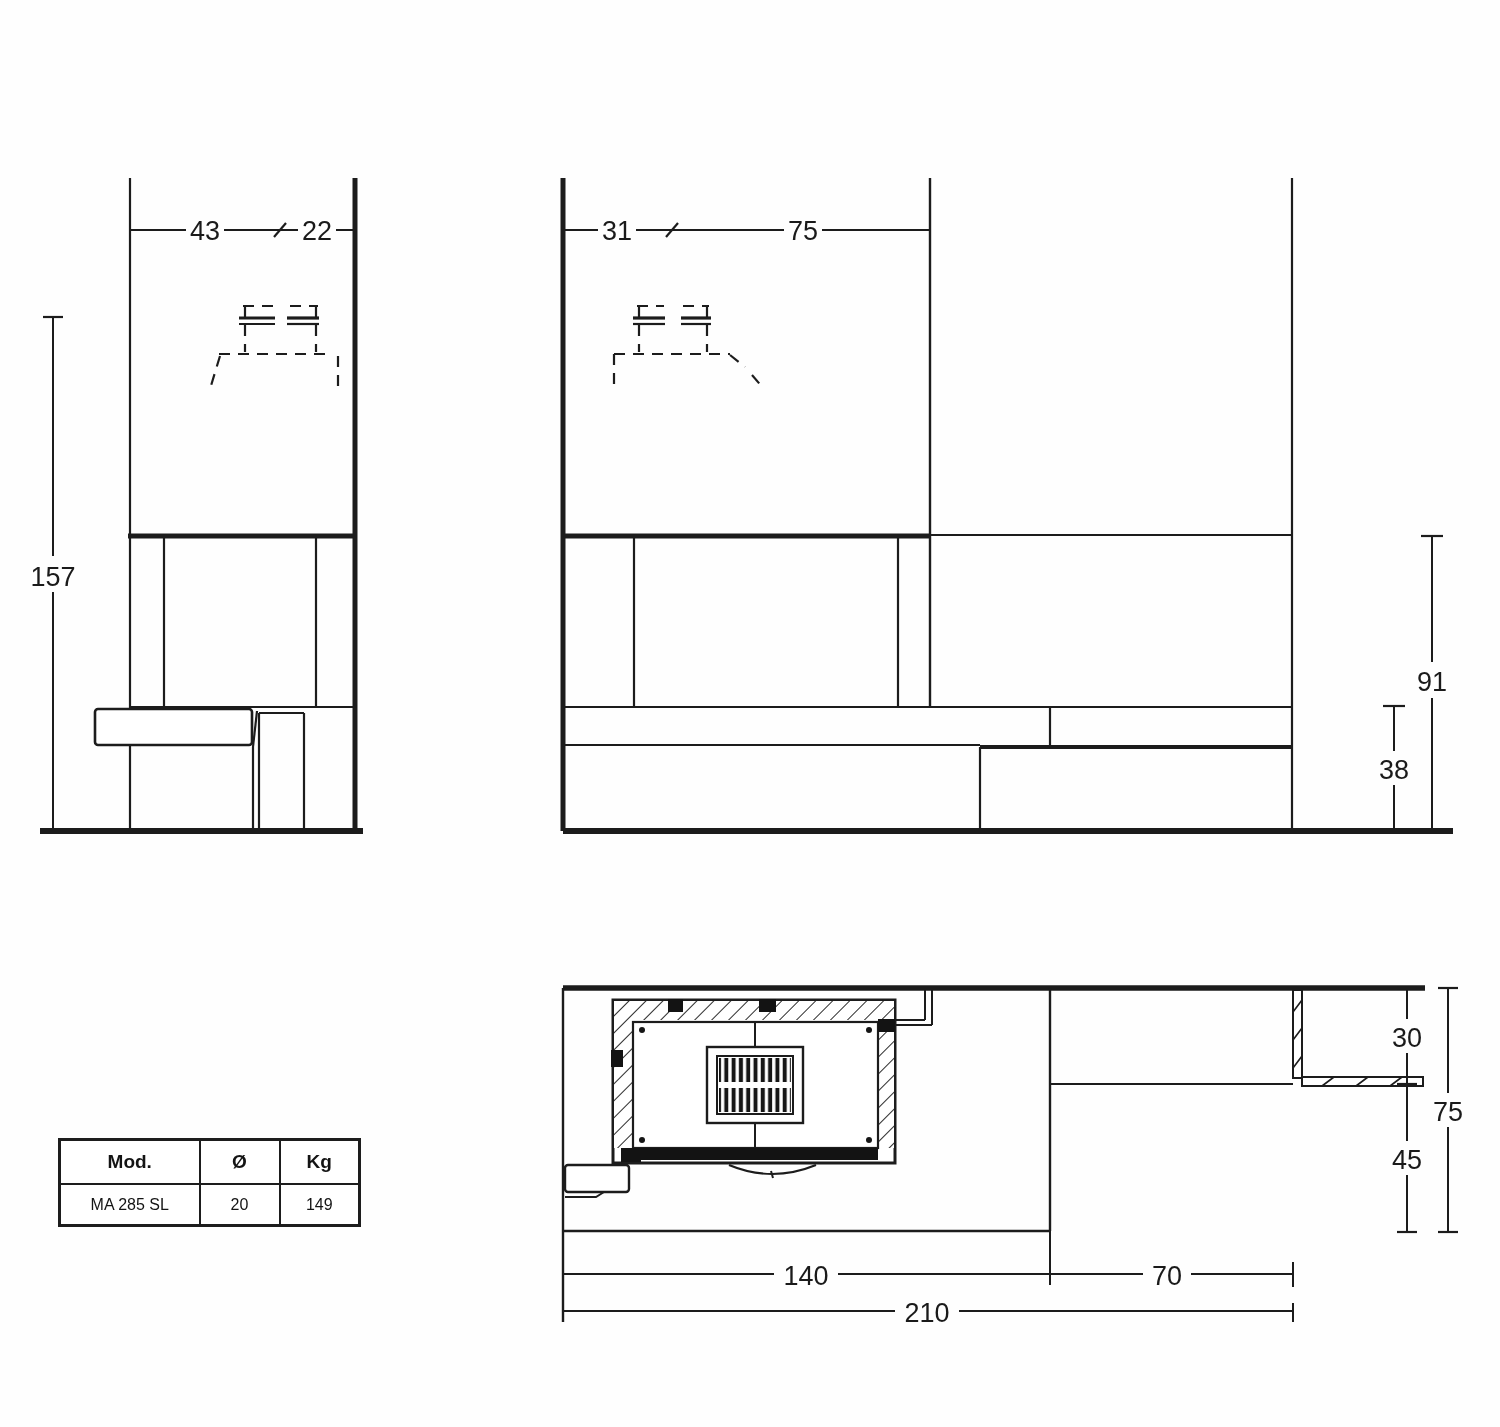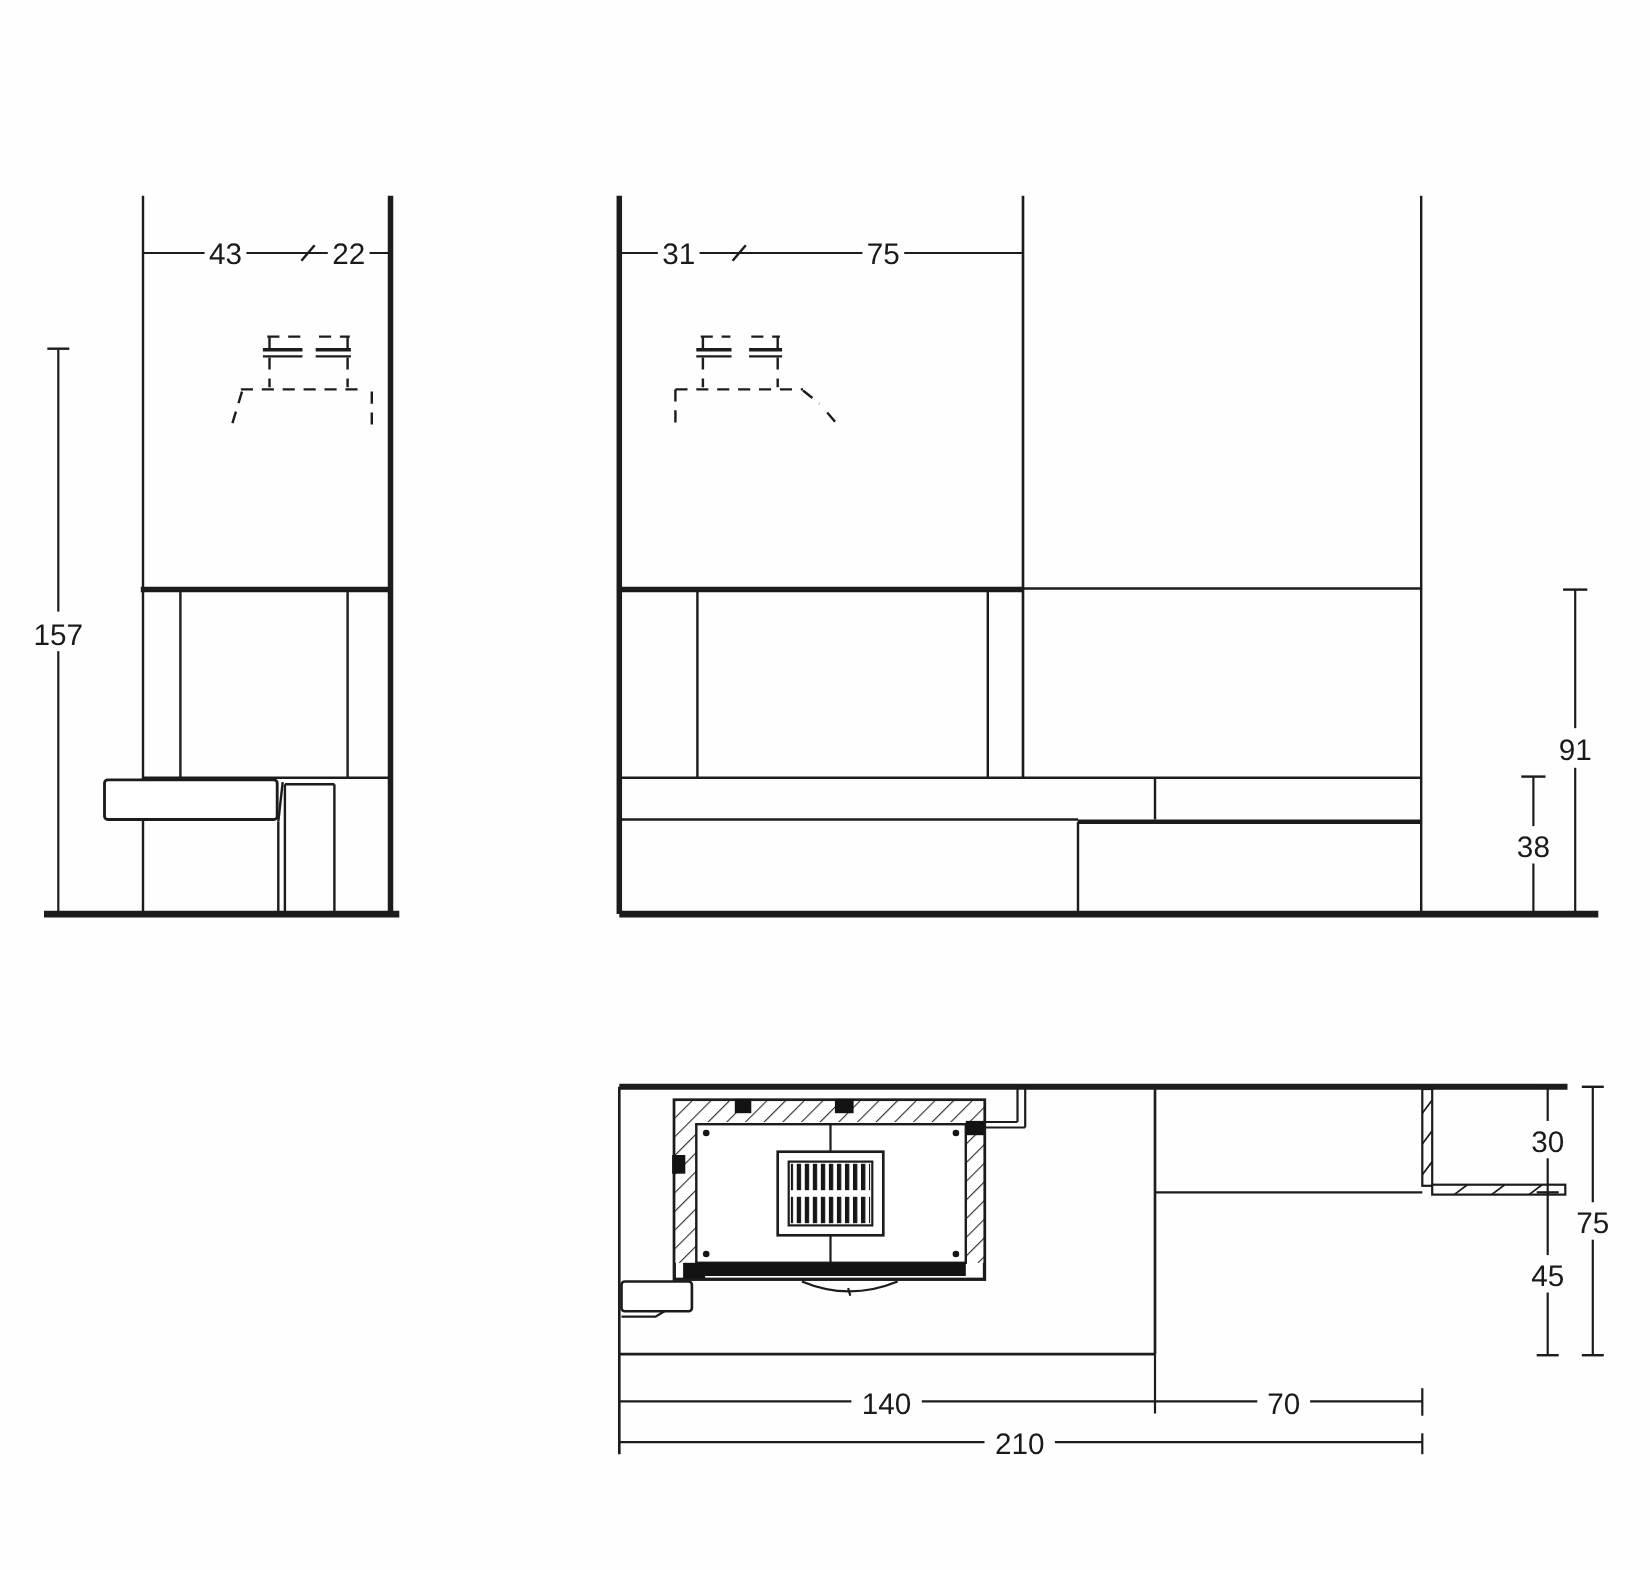--- a/index.html
+++ b/index.html
@@ -221,13 +221,34 @@
     <text class="dim" x="1167" y="1285" stroke="none">70</text>
 
     <g>
       <path d="M563 1311 H1293" stroke-width="2"></path>
       <rect x="895" y="1294" width="64" height="34" fill="#fefefe" stroke="none"></rect>
     </g>
     <text class="dim" x="927" y="1322" stroke="none">210</text>
   </g>
 </svg>
 
+<table class="spec">
+  <colgroup>
+        <col style="width:140px">
+        <col style="width:80px">
+        <col style="width:80px">
+      </colgroup>
+  <thead>
+    <tr>
+      <th>Mod.</th>
+      <th>Ø</th>
+      <th>Kg</th>
+    </tr>
+  </thead>
+  <tbody>
+    <tr>
+      <td>MA 285 SL</td>
+      <td>20</td>
+      <td>149</td>
+    </tr>
+  </tbody>
+</table>
 </div>
 
 </body></html>

